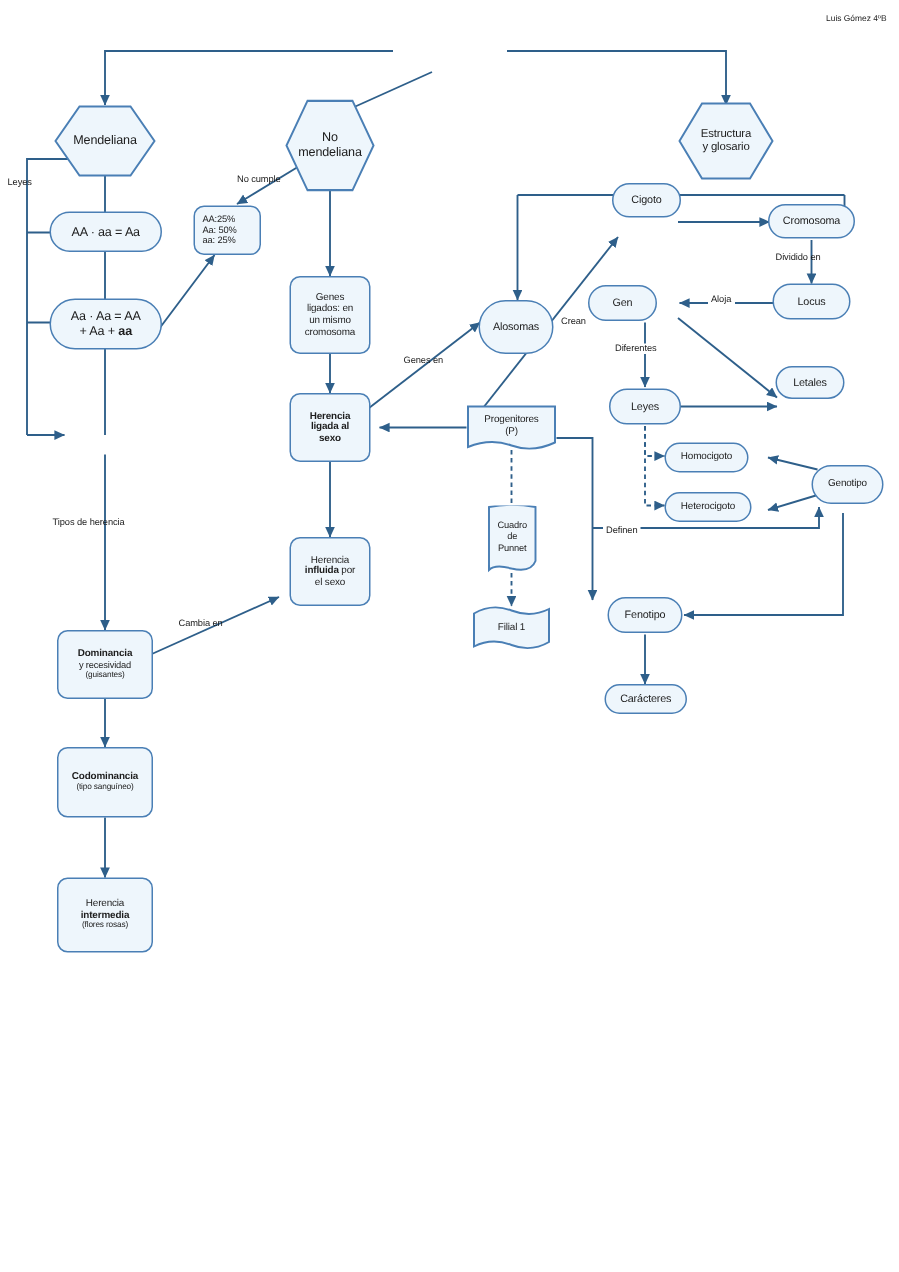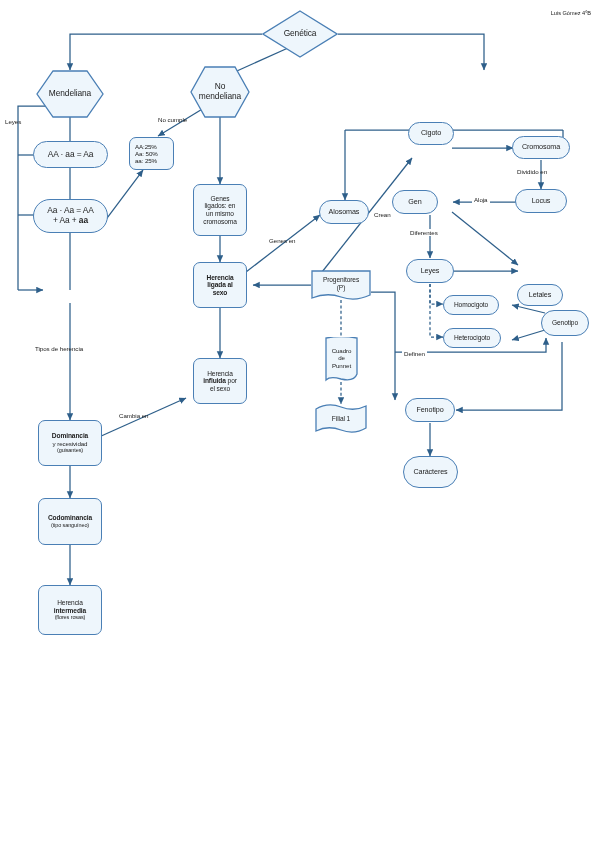--- a/index.html
+++ b/index.html
@@ -193,44 +193,47 @@
   <div class="edge-label" style="left:35px; top:345px;">Tipos de herencia</div>
   <div class="edge-label" style="left:119px; top:412px;">Cambia en</div>
   <div class="edge-label" style="left:374px; top:211px;">Crean</div>
   <div class="edge-label" style="left:517px; top:168px;">Dividido en</div>
   <div class="edge-label" style="left:472px; top:196px; background:#ffffff; padding:0 2px;">Aloja</div>
   <div class="edge-label" style="left:408px; top:229px; background:#ffffff; padding:0 2px;">Diferentes</div>
   <div class="edge-label" style="left:402px; top:350px; background:#ffffff; padding:0 2px;">Definen</div>
 
   <div id="node-layer">
 
-    <div class="node diamond" style="left:262px; top:10px; width:76px; height:48px;">
-      <svg viewBox="0 0 76 48" preserveAspectRatio="none" xmlns="http://www.w3.org/2000/svg">
-        <polygon points="38,1 75,24 38,47 1,24" fill="#eef6fc" stroke="#4a7fb5" stroke-width="1.3"></polygon>
-      </svg>
-      <div class="inner t8">Genética</div>
-    </div>
 
     <div class="node hex" style="left:36px; top:70px; width:68px; height:48px;">
       <svg viewBox="0 0 68 48" preserveAspectRatio="none" xmlns="http://www.w3.org/2000/svg">
         <polygon points="17,1 51,1 67,24 51,47 17,47 1,24" fill="#eef6fc" stroke="#4a7fb5" stroke-width="1.3"></polygon>
       </svg>
       <div class="inner t8">Mendeliana</div>
     </div>
 
-    <div class="node hex" style="left:190px; top:66px; width:60px; height:52px;">
+    <div class="node hex" style="left:190px; top:66px; width:60px; height:62px;">
       <svg viewBox="0 0 60 52" preserveAspectRatio="none" xmlns="http://www.w3.org/2000/svg">
         <polygon points="15,1 45,1 59,26 45,51 15,51 1,26" fill="#eef6fc" stroke="#4a7fb5" stroke-width="1.3"></polygon>
       </svg>
       <div class="inner t8">
         <div>No</div>
         <div>mendeliana</div>
       </div>
     </div>
 
+    <div class="node hex" style="left:452px; top:68px; width:64px; height:52px;">
+      <svg viewBox="0 0 64 52" preserveAspectRatio="none" xmlns="http://www.w3.org/2000/svg">
+        <polygon points="16,1 48,1 63,26 48,51 16,51 1,26" fill="#eef6fc" stroke="#4a7fb5" stroke-width="1.3"></polygon>
+      </svg>
+      <div class="inner t75">
+        <div>Estructura</div>
+        <div>y glosario</div>
+      </div>
+    </div>
 
     <div class="node pill" style="left:33px; top:141px; width:75px; height:27px;">
       <div class="inner t8">AA · aa = Aa</div>
     </div>
 
     <div class="node pill" style="left:33px; top:199px; width:75px; height:34px;">
       <div class="inner t8">
         <div>Aa · Aa = AA</div>
         <div>
           <span>+ Aa + </span><span class="bold">aa</span>
@@ -290,21 +293,21 @@
     </div>
 
     <div class="node rect-soft" style="left:38px; top:585px; width:64px; height:50px;">
       <div class="inner">
         <div class="t65">Herencia</div>
         <div class="t65 bold">intermedia</div>
         <div class="sub">(flores rosas)</div>
       </div>
     </div>
 
-    <div class="node pill" style="left:319px; top:200px; width:50px; height:24px;">
+    <div class="node pill" style="left:319px; top:200px; width:50px; height:36px;">
       <div class="inner t7">Alosomas</div>
     </div>
 
     <div class="node pill" style="left:408px; top:122px; width:46px; height:23px;">
       <div class="inner t7">Cigoto</div>
     </div>
 
     <div class="node pill" style="left:512px; top:136px; width:58px; height:23px;">
       <div class="inner t7">Cromosoma</div>
     </div>
@@ -314,41 +317,41 @@
     </div>
 
     <div class="node pill" style="left:515px; top:189px; width:52px; height:24px;justify-content:center;">
       <div class="inner t7">Locus</div>
     </div>
 
     <div class="node pill" style="left:406px; top:259px; width:48px; height:24px;">
       <div class="inner t7">Leyes</div>
     </div>
 
-    <div class="node pill" style="left:517px; top:244px; width:46px; height:22px;margin-top:40px;">
+    <div class="node pill" style="left:517px; top:244px; width:46px; height:22px;">
       <div class="inner t7">Letales</div>
     </div>
 
     <div class="node pill" style="left:443px; top:295px; width:56px; height:20px;">
       <div class="inner t65">Homocigoto</div>
     </div>
 
     <div class="node pill" style="left:443px; top:328px; width:58px; height:20px;">
       <div class="inner t65">Heterocigoto</div>
     </div>
 
     <div class="node pill" style="left:541px; top:310px; width:48px; height:26px;">
       <div class="inner t65">Genotipo</div>
     </div>
 
     <div class="node pill" style="left:405px; top:398px; width:50px; height:24px;">
       <div class="inner t7">Fenotipo</div>
     </div>
 
-    <div class="node pill" style="left:403px; top:456px; width:55px; height:32px;">
+    <div class="node pill" style="left:403px; top:456px; width:55px; height:20px;">
       <div class="inner t7">Carácteres</div>
     </div>
 
     <div class="node doc" style="left:311px; top:270px; width:60px; height:32px;">
       <svg viewBox="0 0 60 32" preserveAspectRatio="none" xmlns="http://www.w3.org/2000/svg">
         <path d="M1,1 H59 V25 Q44,32 30,27 Q16,22 1,28 Z" fill="#eef6fc" stroke="#4a7fb5" stroke-width="1.3"></path>
       </svg>
       <div class="inner t65" style="margin-top:-5px;">
         <div>Progenitores</div>
         <div>(P)</div>

